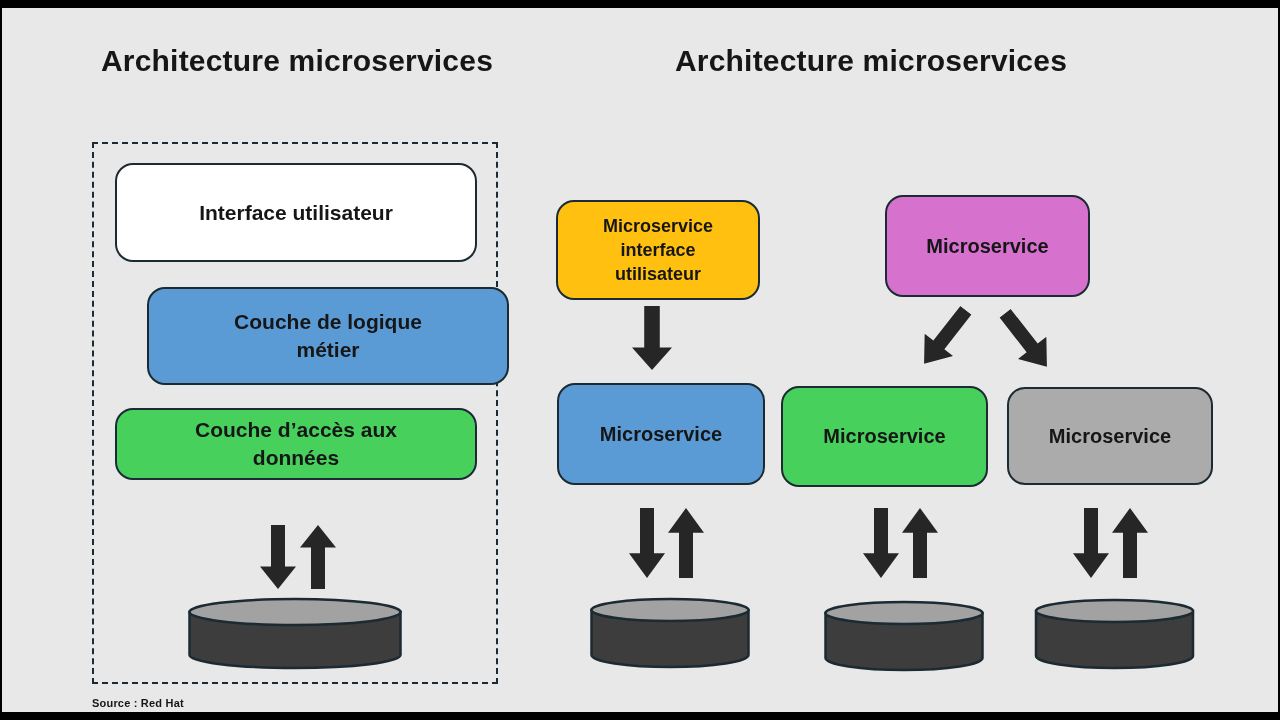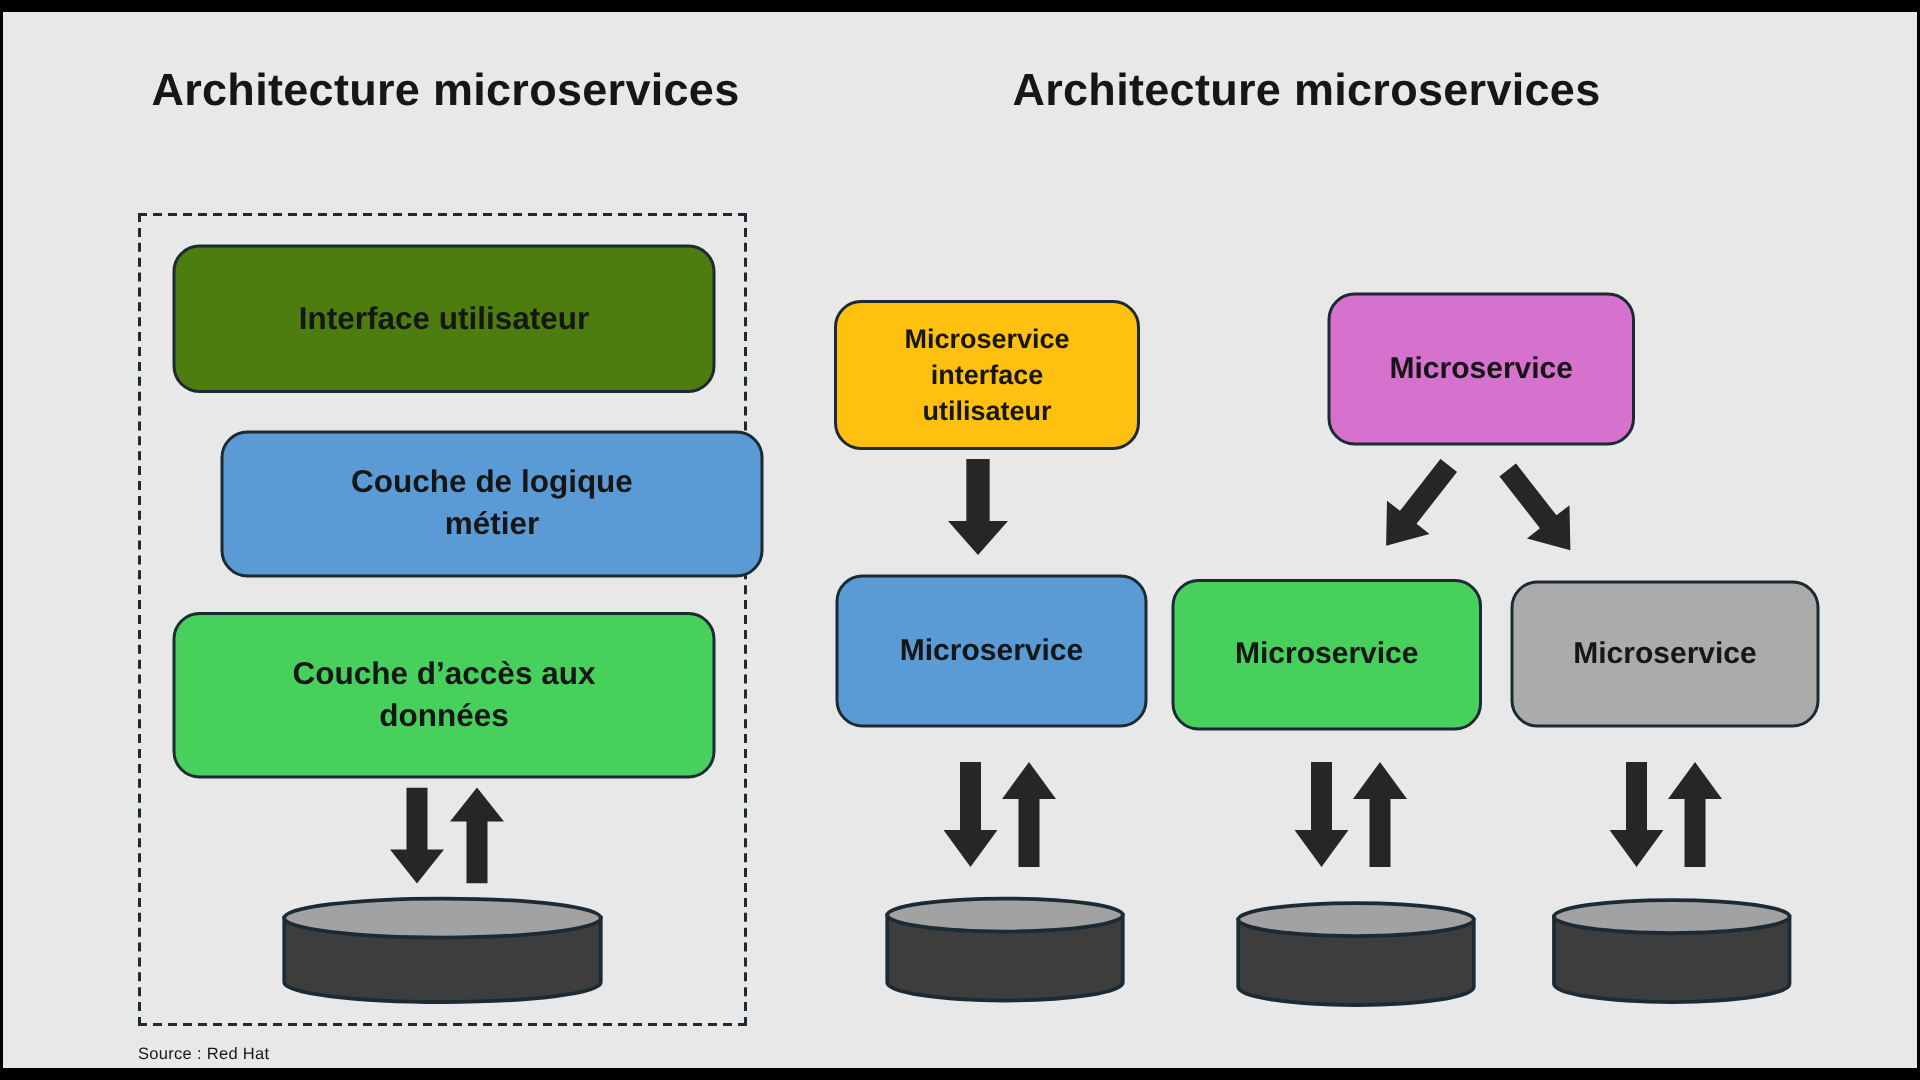--- a/index.html
+++ b/index.html
@@ -35,53 +35,53 @@
     position:absolute;box-sizing:border-box;
     display:flex;align-items:center;justify-content:center;
     text-align:center;border:2.5px solid #1b2a33;border-radius:18px;
     font-weight:700;color:#161616;
   }
   .node-label{white-space:pre-line;}
 
   .layer{left:115px;width:362px;font-size:21px;line-height:28px;}
   .layer-ui{top:163px;height:99px;}
   .layer-logic{top:287px;height:98px;margin-left:32px;}
-  .layer-data{top:408px;height:111px;}
+  .layer-data{top:408px;height:72px;}
 
   .ms-ui{left:556px;top:200px;width:204px;height:100px;font-size:18px;line-height:24px;}
   .ms-gateway{left:885px;top:195px;width:205px;height:102px;font-size:20px;}
   .ms-svc{font-size:20px;}
   .ms-svc-1{left:557px;top:383px;width:208px;height:102px;}
   .ms-svc-2{left:781px;top:386px;width:207px;height:101px;}
   .ms-svc-3{left:1007px;top:387px;width:206px;height:98px;}
 
   .arrow{position:absolute;}
   .arrow svg{display:block;width:100%;height:100%;}
   .arrow polygon{fill:currentColor;}
 
   .cyl{position:absolute;}
   .cyl svg{display:block;width:100%;height:100%;}
 
   .source{
     position:absolute;left:92px;top:697px;
-    font-size:11px;font-weight:400;color:#161616;letter-spacing:.2px;
+    font-size:11px;font-weight:700;color:#161616;letter-spacing:.2px;
   }
 </style>
 </head>
 <body>
 
 <div class="stage">
 
   <div class="canvas-bg" style="background-color: rgb(232, 232, 232);"></div>
 
   <div class="title title-mono">Architecture microservices</div>
 
   <div class="boundary" style="border-color: rgb(27, 42, 51);"></div>
 
-  <div class="node layer layer-ui" style="background-color: #4d7c0f; border-color: rgb(27, 42, 51);">
+  <div class="node layer layer-ui" style="background-color: #ffffff; border-color: rgb(27, 42, 51);">
     <span class="node-label">Interface utilisateur</span>
   </div>
 
   <div class="node layer layer-logic" style="background-color: rgb(91, 155, 213); border-color: rgb(27, 42, 51);">
     <span class="node-label">Couche de logique
 métier</span>
   </div>
 
   <div class="node layer layer-data" style="background-color: rgb(71, 209, 92); border-color: rgb(27, 42, 51);">
     <span class="node-label">Couche d’accès aux

